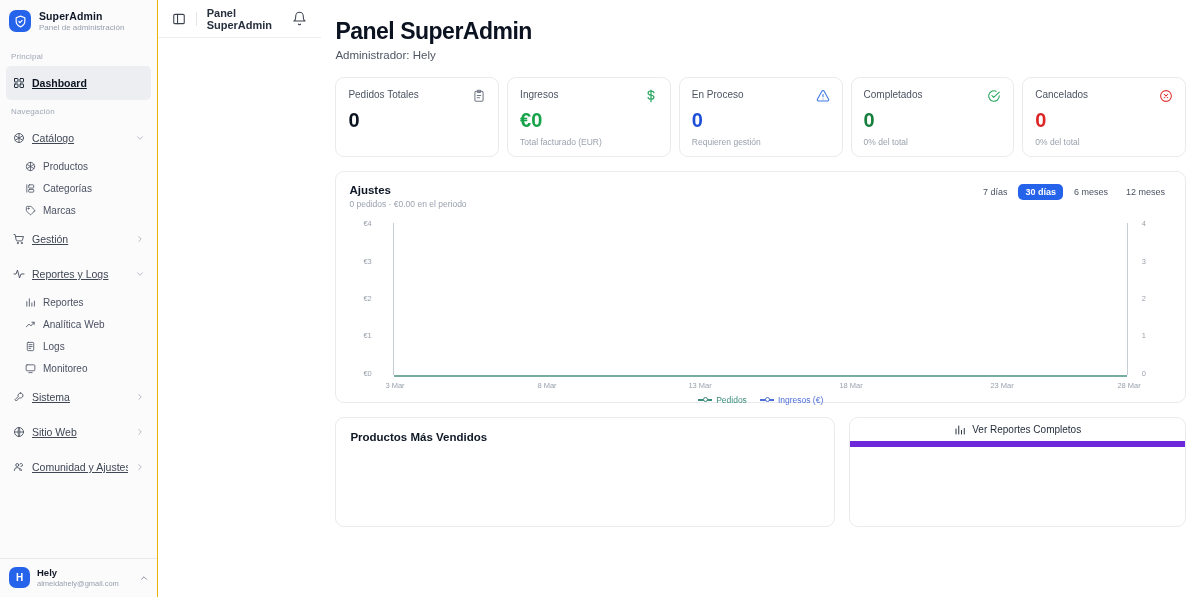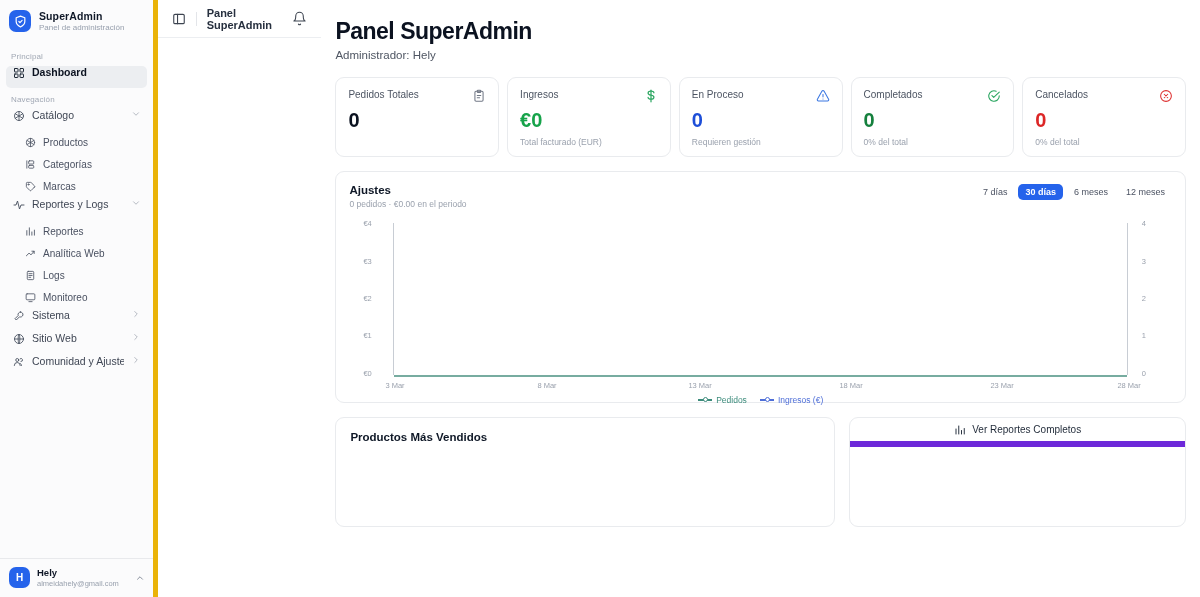--- a/index.html
+++ b/index.html
@@ -8,21 +8,21 @@
     font-family: "Liberation Sans", sans-serif;
     background: #ffffff; color: #0f172a;
     overflow: hidden;
   }
   .app { display: flex; width: 1200px; height: 597px; }
 
   
   .sidebar {
     width: 158px; height: 597px;
     background: #fbfbfc;
-    border-right: 5px solid #eab308;
+    border-right: 1px solid #eab308;
     display: flex; flex-direction: column;
     flex: 0 0 158px;
     position: relative;
   }
   .sb-head { display: flex; align-items: center; gap: 8px; padding: 10px 10px 10px 9px; }
   .logo-box {
     width: 22px; height: 22px; border-radius: 7px;
     background: #2563eb; color: #fff;
     display: flex; align-items: center; justify-content: center;
     flex: 0 0 22px;
@@ -30,24 +30,24 @@
   .brand-txt { display: flex; flex-direction: column; line-height: 1.15; }
   .brand-name { font-size: 10.5px; font-weight: 700; color: #101828; letter-spacing: .1px; }
   .brand-sub { font-size: 8px; color: #98a0ae; margin-top: 1px; }
 
   .sb-scroll { flex: 1; overflow: hidden; padding-top: 4px; }
   .sec-label {
     font-size: 8px; color: #a1a8b4; padding: 6px 0 4px 11px;
     letter-spacing: .15px;
   }
   .nav-item {
-    display: flex; align-items: flex-start; gap: 7px;
-    height: 22px; margin: 1px 6px; padding: 0 6px;
+    display: flex; align-items: center; gap: 7px;
+    height: 34px; margin: 1px 6px; padding: 0 6px;
     border-radius: 5px; font-size: 10.5px; color: #3f4654;
-    cursor: pointer; position: relative;
+    cursor: pointer; position: relative; text-decoration: underline;
   }
   .nav-item.active { background: #eceef1; color: #0b1220; font-weight: 700; }
   .nav-item .ic { width: 13px; height: 13px; flex: 0 0 13px; display:flex; align-items:center; justify-content:center; }
   .nav-item .lbl { flex: 1; white-space: nowrap; overflow: hidden; }
   .nav-item .chev { width: 10px; height: 10px; opacity: .62; flex: 0 0 10px; }
   .nav-sub {
     display: flex; align-items: center; gap: 7px;
     height: 21px; margin: 1px 6px 1px 18px; padding: 0 6px;
     border-radius: 5px; font-size: 10px; color: #4a5161; cursor: pointer;
   }
@@ -202,20 +202,35 @@
       <div class="nav-sub">
         <span class="ic">
           <svg width="11" height="11" viewBox="0 0 24 24" fill="none" stroke="#4b5362" stroke-width="1.8" stroke-linecap="round" stroke-linejoin="round">
             <path d="M20.6 13.4l-7.2 7.2a2 2 0 0 1-2.8 0l-7-7A2 2 0 0 1 3 12.2V5a2 2 0 0 1 2-2h7.2a2 2 0 0 1 1.4.6l7 7a2 2 0 0 1 0 2.8z"></path>
             <circle cx="7.5" cy="7.5" r="1.3"></circle>
           </svg>
         </span>
         <span>Marcas</span>
       </div>
 
+      <div class="nav-item">
+        <span class="ic">
+          <svg width="12" height="12" viewBox="0 0 24 24" fill="none" stroke="#4b5362" stroke-width="1.8" stroke-linecap="round" stroke-linejoin="round">
+            <path d="M2 3h2.2l2.2 11.2a2 2 0 0 0 2 1.6h8.4a2 2 0 0 0 2-1.6L21 7H5.6"></path>
+            <circle cx="9.5" cy="20" r="1.2"></circle>
+              <circle cx="17.5" cy="20" r="1.2"></circle>
+          </svg>
+        </span>
+        <span class="lbl">Gestión</span>
+        <span class="chev">
+          <svg width="10" height="10" viewBox="0 0 24 24" fill="none" stroke="#8a919e" stroke-width="2.4" stroke-linecap="round" stroke-linejoin="round">
+              <path d="M9 6l6 6-6 6"></path>
+            </svg>
+        </span>
+      </div>
 
       <div class="nav-item">
         <span class="ic">
           <svg width="12" height="12" viewBox="0 0 24 24" fill="none" stroke="#4b5362" stroke-width="1.9" stroke-linecap="round" stroke-linejoin="round">
             <path d="M2 12h4l3-8 4 16 3-8h6"></path>
           </svg>
         </span>
         <span class="lbl">Reportes y Logs</span>
         <span class="chev">
           <svg width="10" height="10" viewBox="0 0 24 24" fill="none" stroke="#8a919e" stroke-width="2.4" stroke-linecap="round" stroke-linejoin="round">

